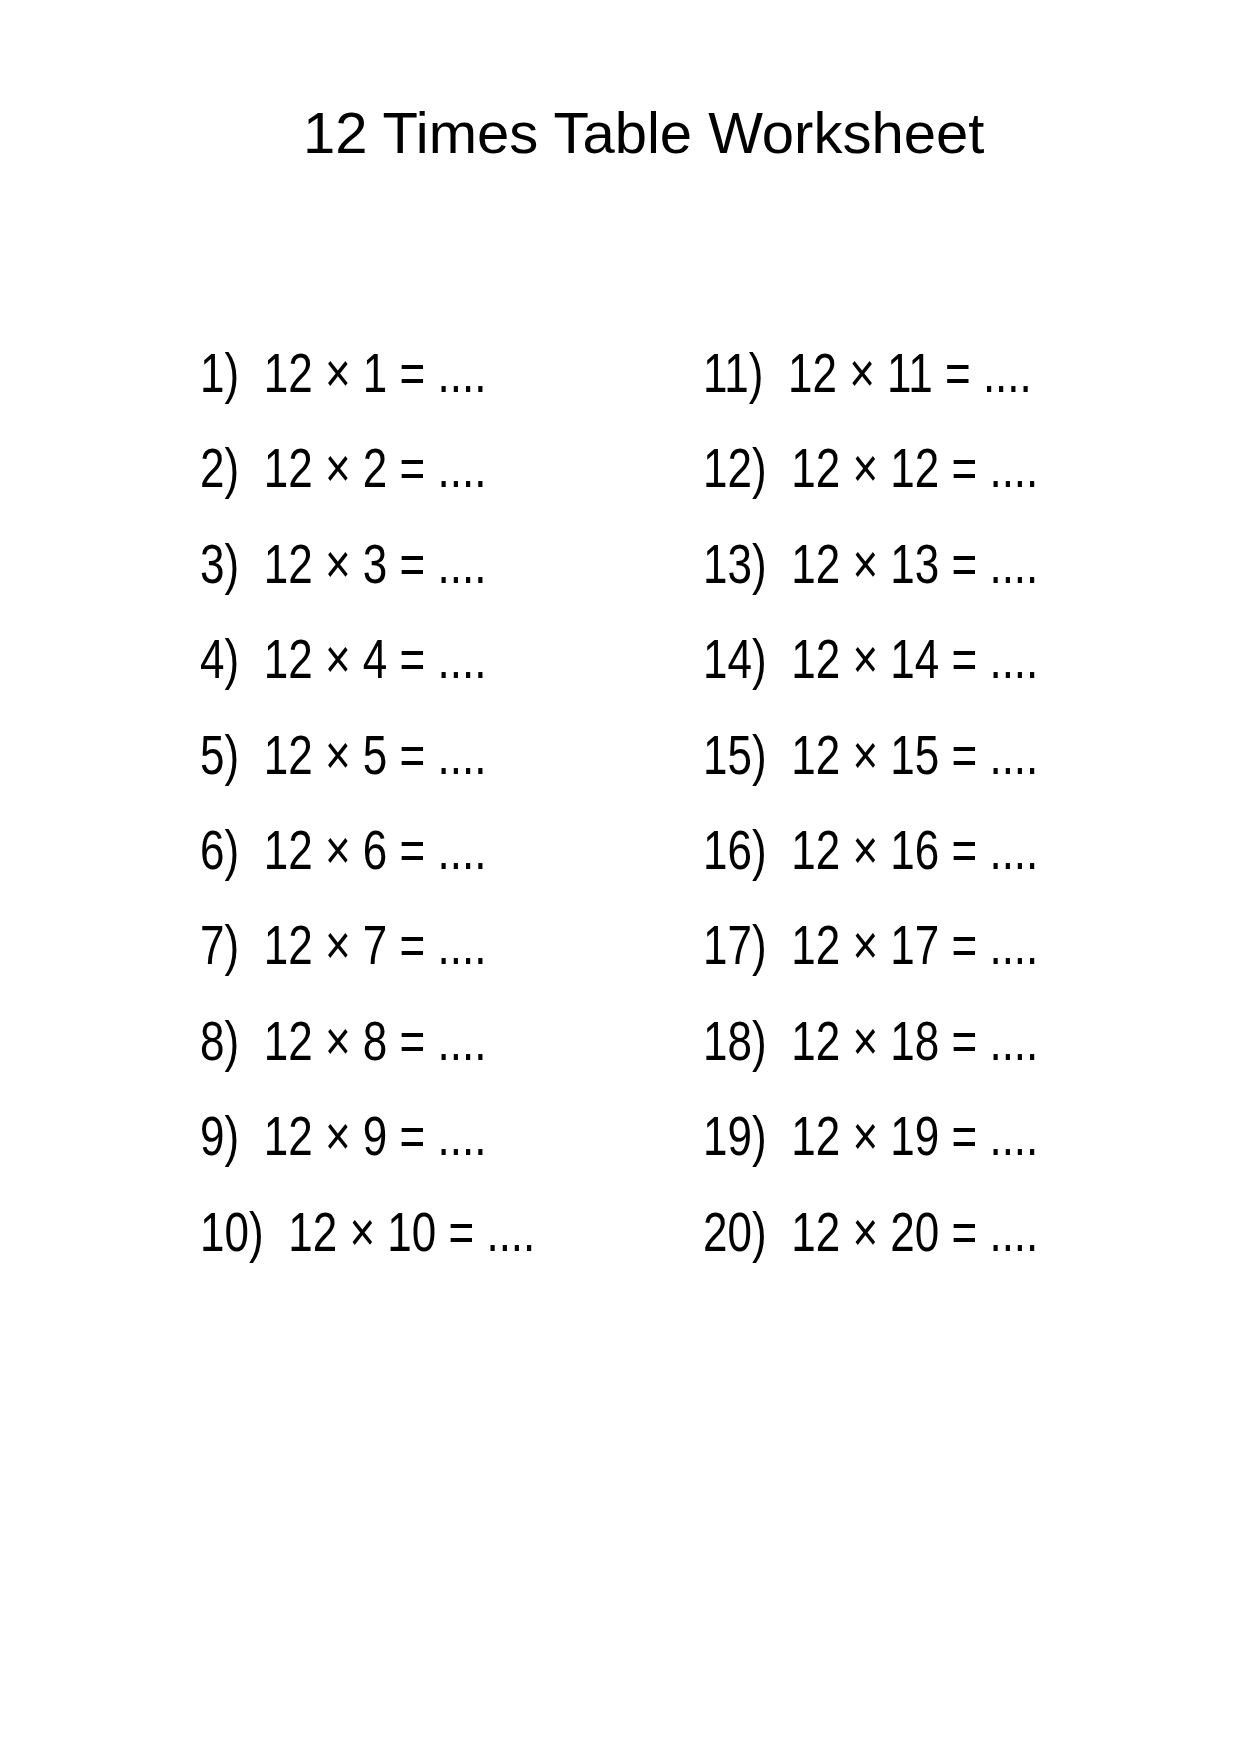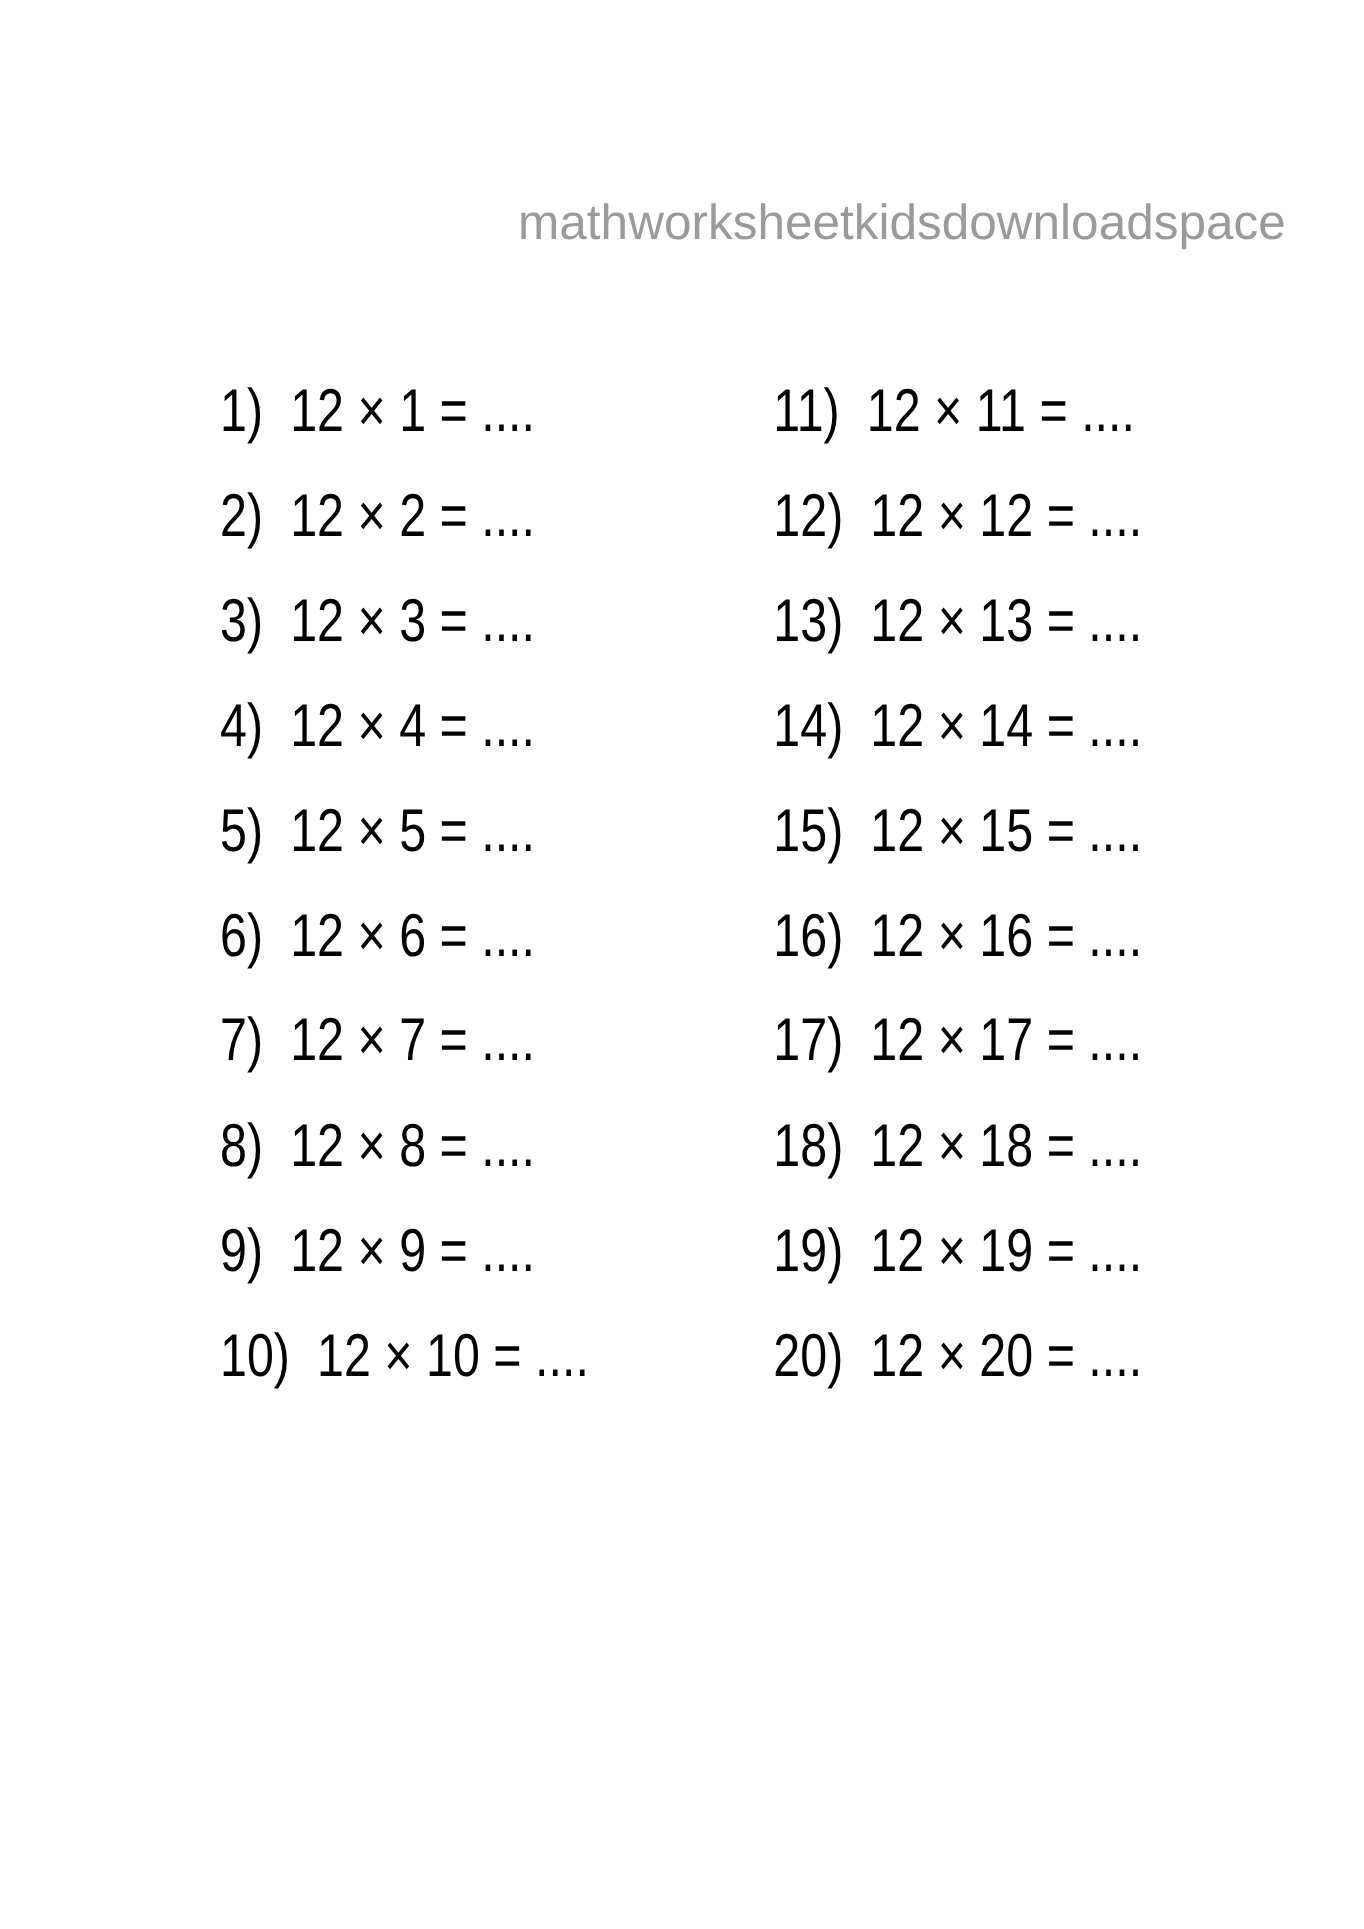--- a/index.html
+++ b/index.html
@@ -53,21 +53,21 @@
   }
   .problem-number {
     display: inline-block;
     margin-right: 0.56em;         
   }
 </style>
 </head>
 <body>
 
 <div class="page">
-  <div class="subtitle">mathworksheetkidsdownloadspace</div>
+  <div class="title">12 Times Table Worksheet</div>
 
   <div class="col col-left">
       <div class="problem-row" style="--i: 0;"><span class="problem-number">1)</span><span>12 × 1 = ....</span></div>
       <div class="problem-row" style="--i: 1;"><span class="problem-number">2)</span><span>12 × 2 = ....</span></div>
       <div class="problem-row" style="--i: 2;"><span class="problem-number">3)</span><span>12 × 3 = ....</span></div>
       <div class="problem-row" style="--i: 3;"><span class="problem-number">4)</span><span>12 × 4 = ....</span></div>
       <div class="problem-row" style="--i: 4;"><span class="problem-number">5)</span><span>12 × 5 = ....</span></div>
       <div class="problem-row" style="--i: 5;"><span class="problem-number">6)</span><span>12 × 6 = ....</span></div>
       <div class="problem-row" style="--i: 6;"><span class="problem-number">7)</span><span>12 × 7 = ....</span></div>
       <div class="problem-row" style="--i: 7;"><span class="problem-number">8)</span><span>12 × 8 = ....</span></div>

